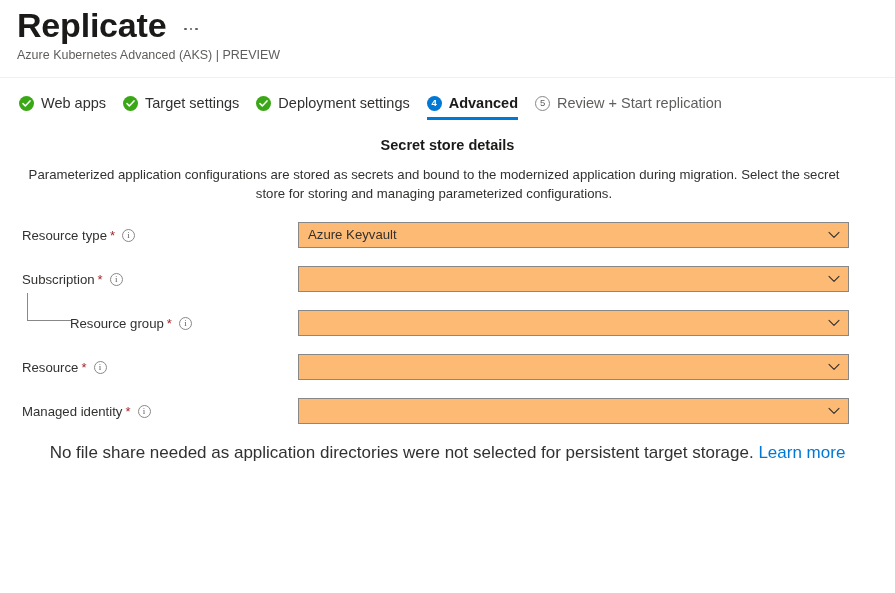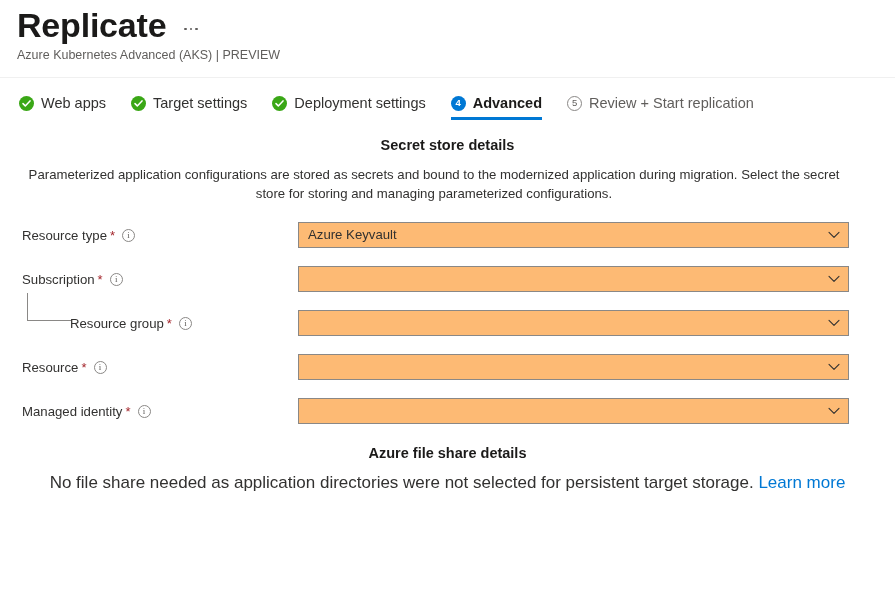--- a/index.html
+++ b/index.html
@@ -61,21 +61,21 @@
     border-bottom: 1px solid #f0f0f0;
     width: 895px;
   }
 
   
   .tabs {
     display: flex;
     align-items: flex-end;
     padding-left: 13px;
     margin-top: 13px;
-    gap: 8px;
+    gap: 0px;
   }
   .tab {
     display: flex;
     align-items: center;
     gap: 7px;
     padding: 4px 11px 9px 6px;
     cursor: pointer;
     position: relative;
     font-size: 14.5px;
     color: #323130;
@@ -361,19 +361,18 @@
           <span class="dd-value"></span>
           <span class="chevron">
             <svg width="12" height="8" viewBox="0 0 12 8">
               <path d="M1 1.3 L6 6.3 L11 1.3" stroke="#323130" stroke-width="1.1" fill="none" stroke-linecap="round" stroke-linejoin="round"></path>
             </svg>
           </span>
         </div>
       </div>
     </div>
 
-  <h2 class="section-title" style="margin-top:22px;">Azure file share details</h2>
   <p class="note-text">
     <span>No file share needed as application directories were not selected for persistent target storage.</span>
     <a class="link">Learn more</a>
   </p>
 
 </div>
 
 </body></html>

